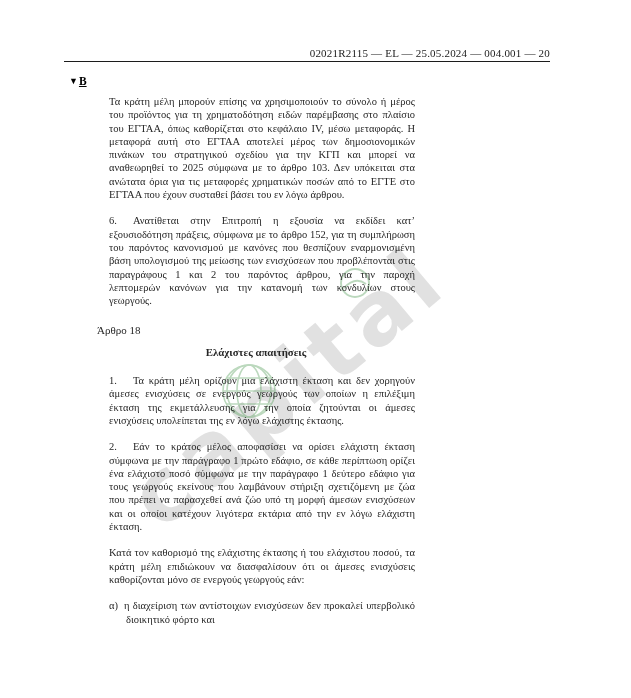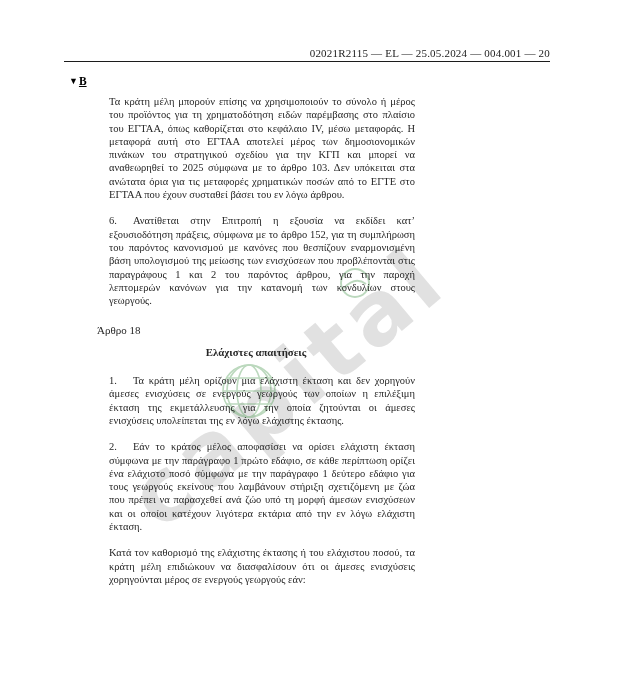--- a/index.html
+++ b/index.html
@@ -148,18 +148,21 @@
 
     <p>
       <span class="pnum">1.</span><span>Τα κράτη μέλη ορίζουν μια ελάχιστη έκταση και δεν χορηγούν άμεσες ενισχύσεις σε ενεργούς γεωργούς των οποίων η επιλέξιμη έκταση της εκμετάλλευσης για την οποία ζητούνται οι άμεσες ενισχύσεις υπολείπεται της εν λόγω ελάχιστης έκτασης.</span>
     </p>
 
 
     <p>
       <span class="pnum">2.</span><span>Εάν το κράτος μέλος αποφασίσει να ορίσει ελάχιστη έκταση σύμφωνα με την παράγραφο 1 πρώτο εδάφιο, σε κάθε περίπτωση ορίζει ένα ελάχιστο ποσό σύμφωνα με την παράγραφο 1 δεύτερο εδάφιο για τους γεωργούς εκείνους που λαμβάνουν στήριξη σχετιζόμενη με ζώα που πρέπει να παρασχεθεί ανά ζώο υπό τη μορφή άμεσων ενισχύσεων και οι οποίοι κατέχουν λιγότερα εκτάρια από την εν λόγω ελάχιστη έκταση.</span>
     </p>
 
-    <p>Κατά τον καθορισμό της ελάχιστης έκτασης ή του ελάχιστου ποσού, τα κράτη μέλη επιδιώκουν να διασφαλίσουν ότι οι άμεσες ενισχύσεις χορηγούνται μέρος σε ενεργούς γεωργούς εάν:</p>
+    <p>Κατά τον καθορισμό της ελάχιστης έκτασης ή του ελάχιστου ποσού, τα κράτη μέλη επιδιώκουν να διασφαλίσουν ότι οι άμεσες ενισχύσεις καθορίζονται μόνο σε ενεργούς γεωργούς εάν:</p>
 
+    <p class="list-item">
+      <span class="lmark">α)</span><span>η διαχείριση των αντίστοιχων ενισχύσεων δεν προκαλεί υπερβολικό διοικητικό φόρτο και</span>
+    </p>
 
 
   </div>
 </div>
 
 </body></html>

